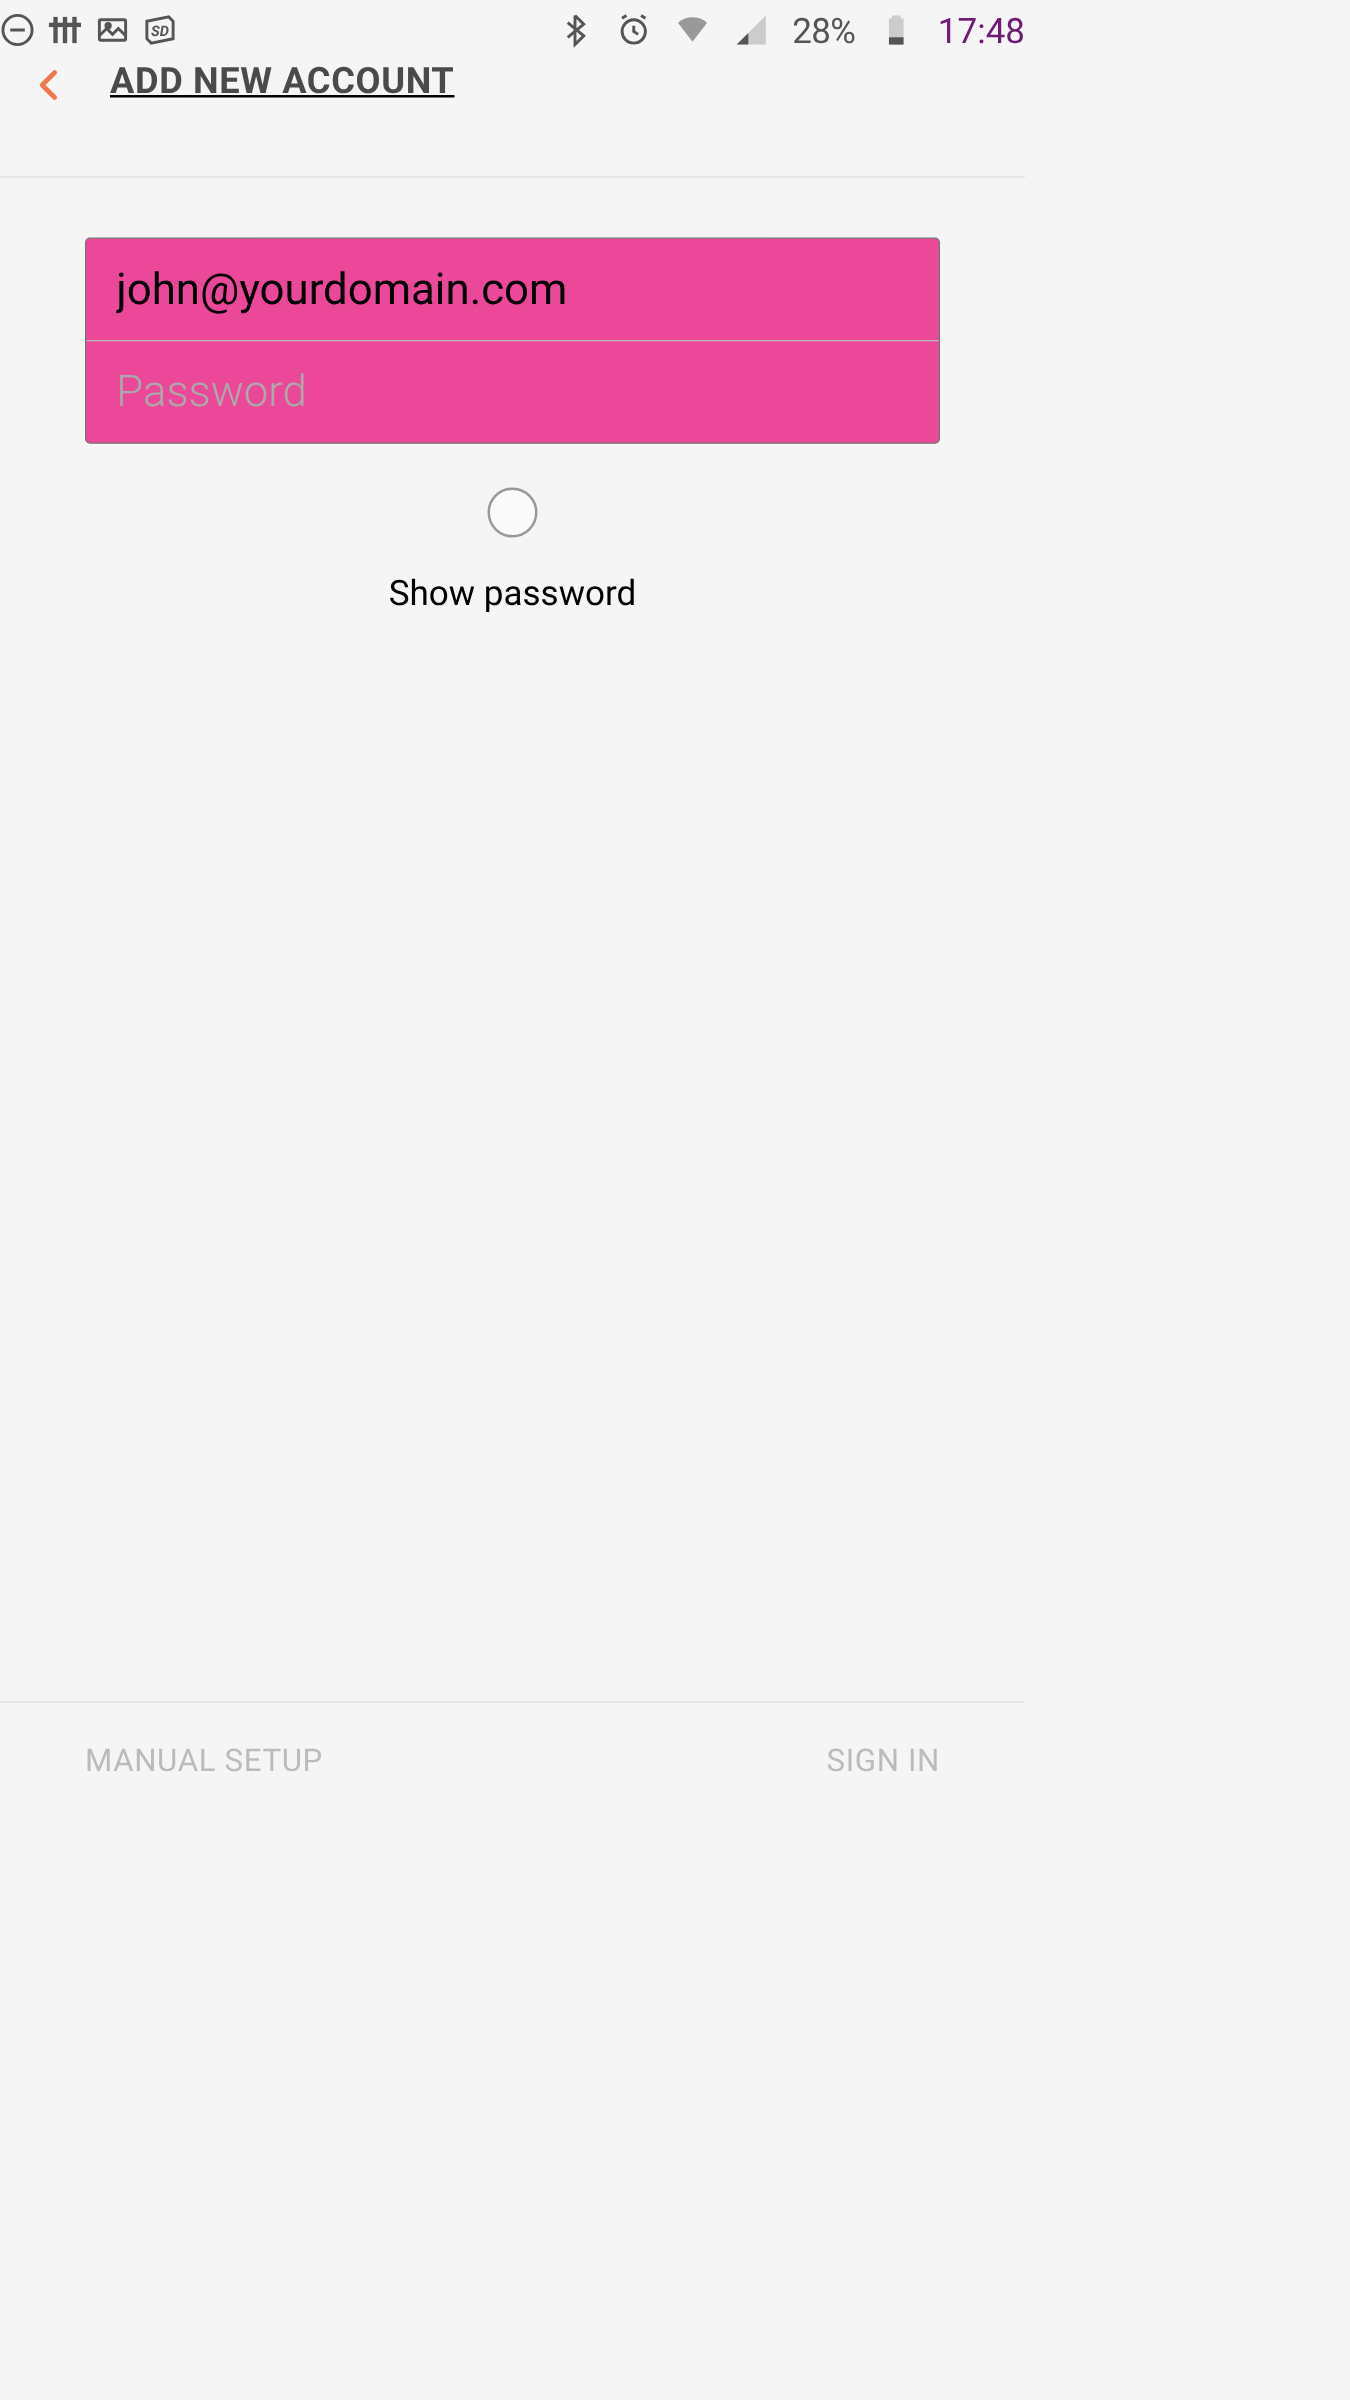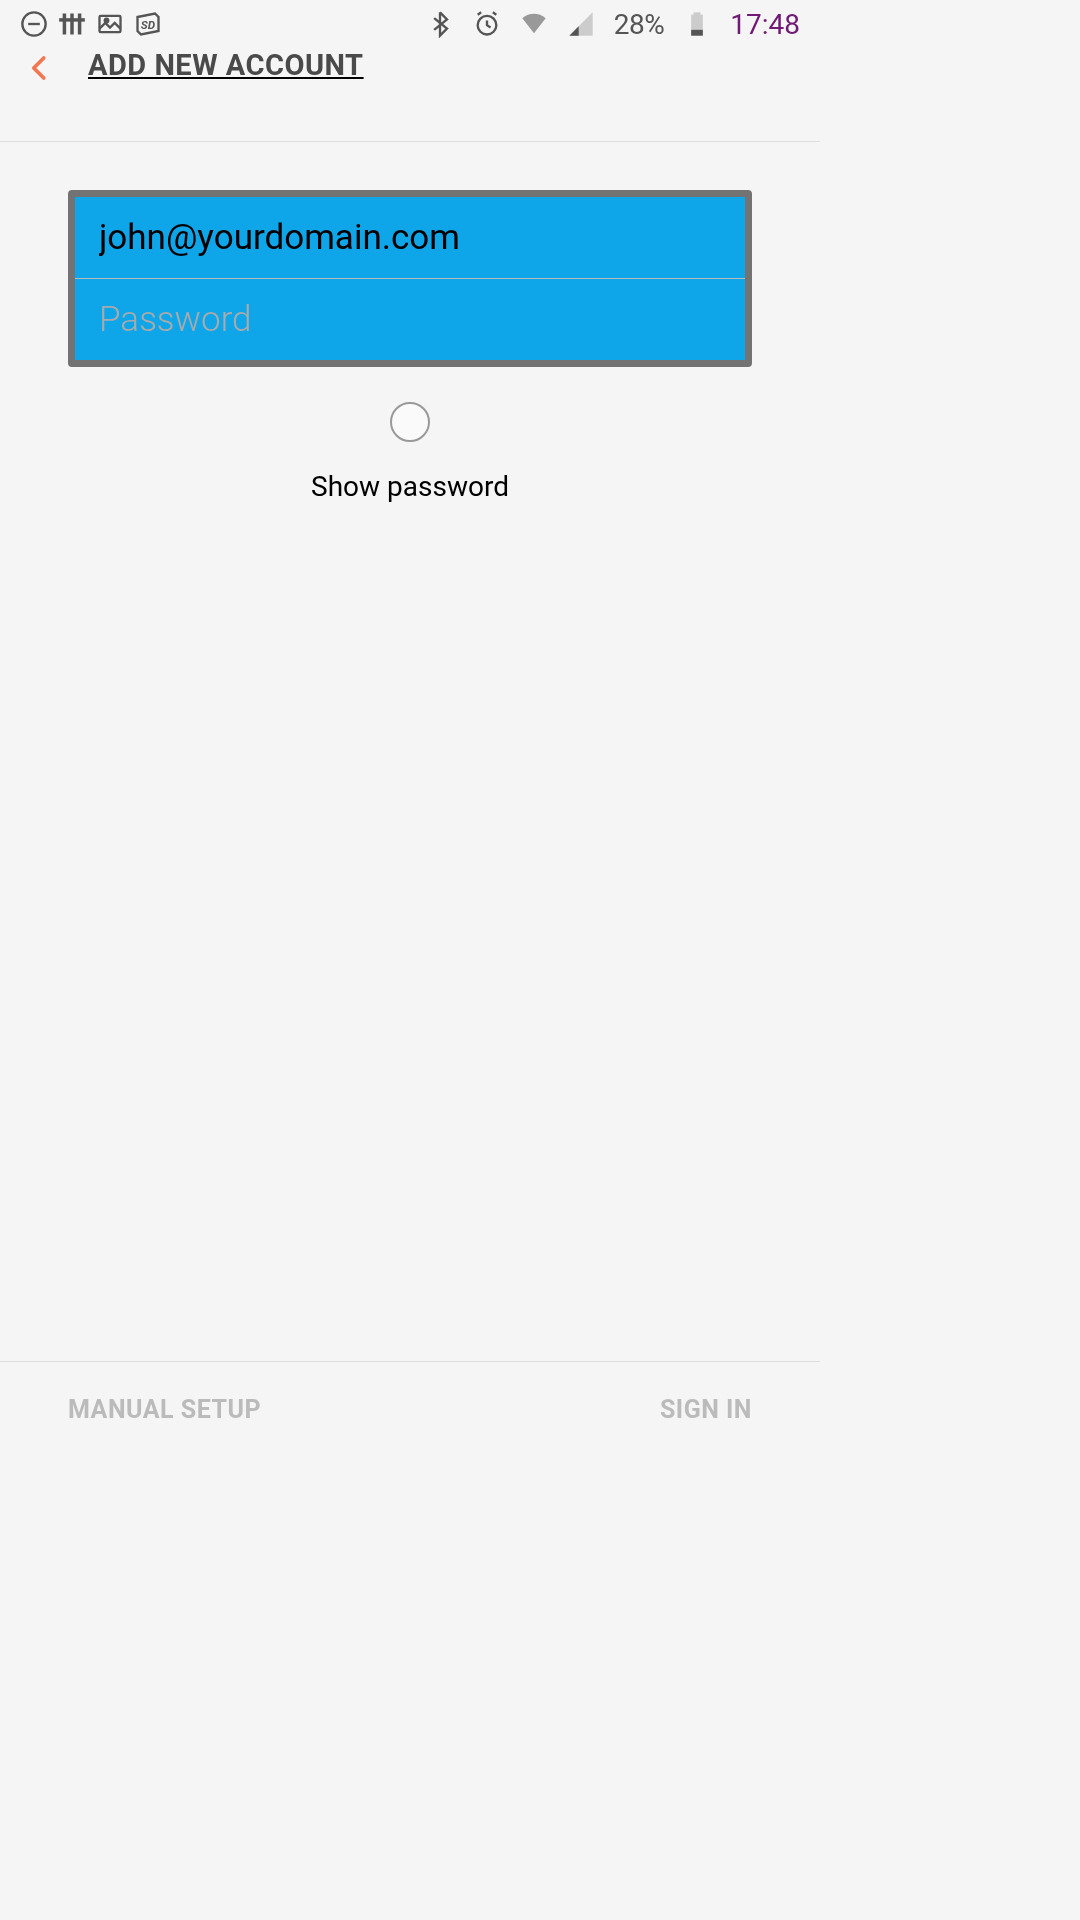--- a/index.html
+++ b/index.html
@@ -13,21 +13,21 @@
       background: #f5f5f5;
       font-family: -apple-system, BlinkMacSystemFont, "Segoe UI", Roboto, sans-serif;
       position: relative;
       overflow: hidden;
     }
     .status-bar {
       height: 48px;
       display: flex;
       justify-content: space-between;
       align-items: center;
-      padding: 0 20px;
+      padding: 0 0;
       background: #f5f5f5;
     }
     .status-left {
       display: flex;
       align-items: center;
       gap: 10px;
     }
     .status-right {
       display: flex;
       align-items: center;
@@ -72,24 +72,24 @@
       font-size: 29px;
       font-weight: 700;
       color: #4a4a4a;
       margin-left: 28px;
       letter-spacing: 0.5px;
     }
     .content {
       padding: 48px 68px 0 68px;
     }
     .input-group {
-      border: 7px solid #737373;
+      border: 1px solid #737373;
       border-radius: 4px;
       overflow: hidden;
-      background: #0ea5e9;
+      background: #ec4899;
     }
     .text-input {
       width: 100%;
       border: none;
       background: transparent;
       font-size: 35px;
       padding: 20px 24px;
       color: #000;
       outline: none;
       font-family: inherit;
@@ -130,21 +130,21 @@
       height: 96px;
       border-top: 1px solid #ddd;
       display: flex;
       justify-content: space-between;
       align-items: center;
       padding: 0 68px;
       background: #f5f5f5;
     }
     .bottom-button {
       font-size: 25px;
-      font-weight: 700;
+      font-weight: 400;
       color: #bbb;
       letter-spacing: 0.5px;
       cursor: pointer;
       user-select: none;
     }
   </style>
 </head>
 <body>
 
 <div class="status-bar">

